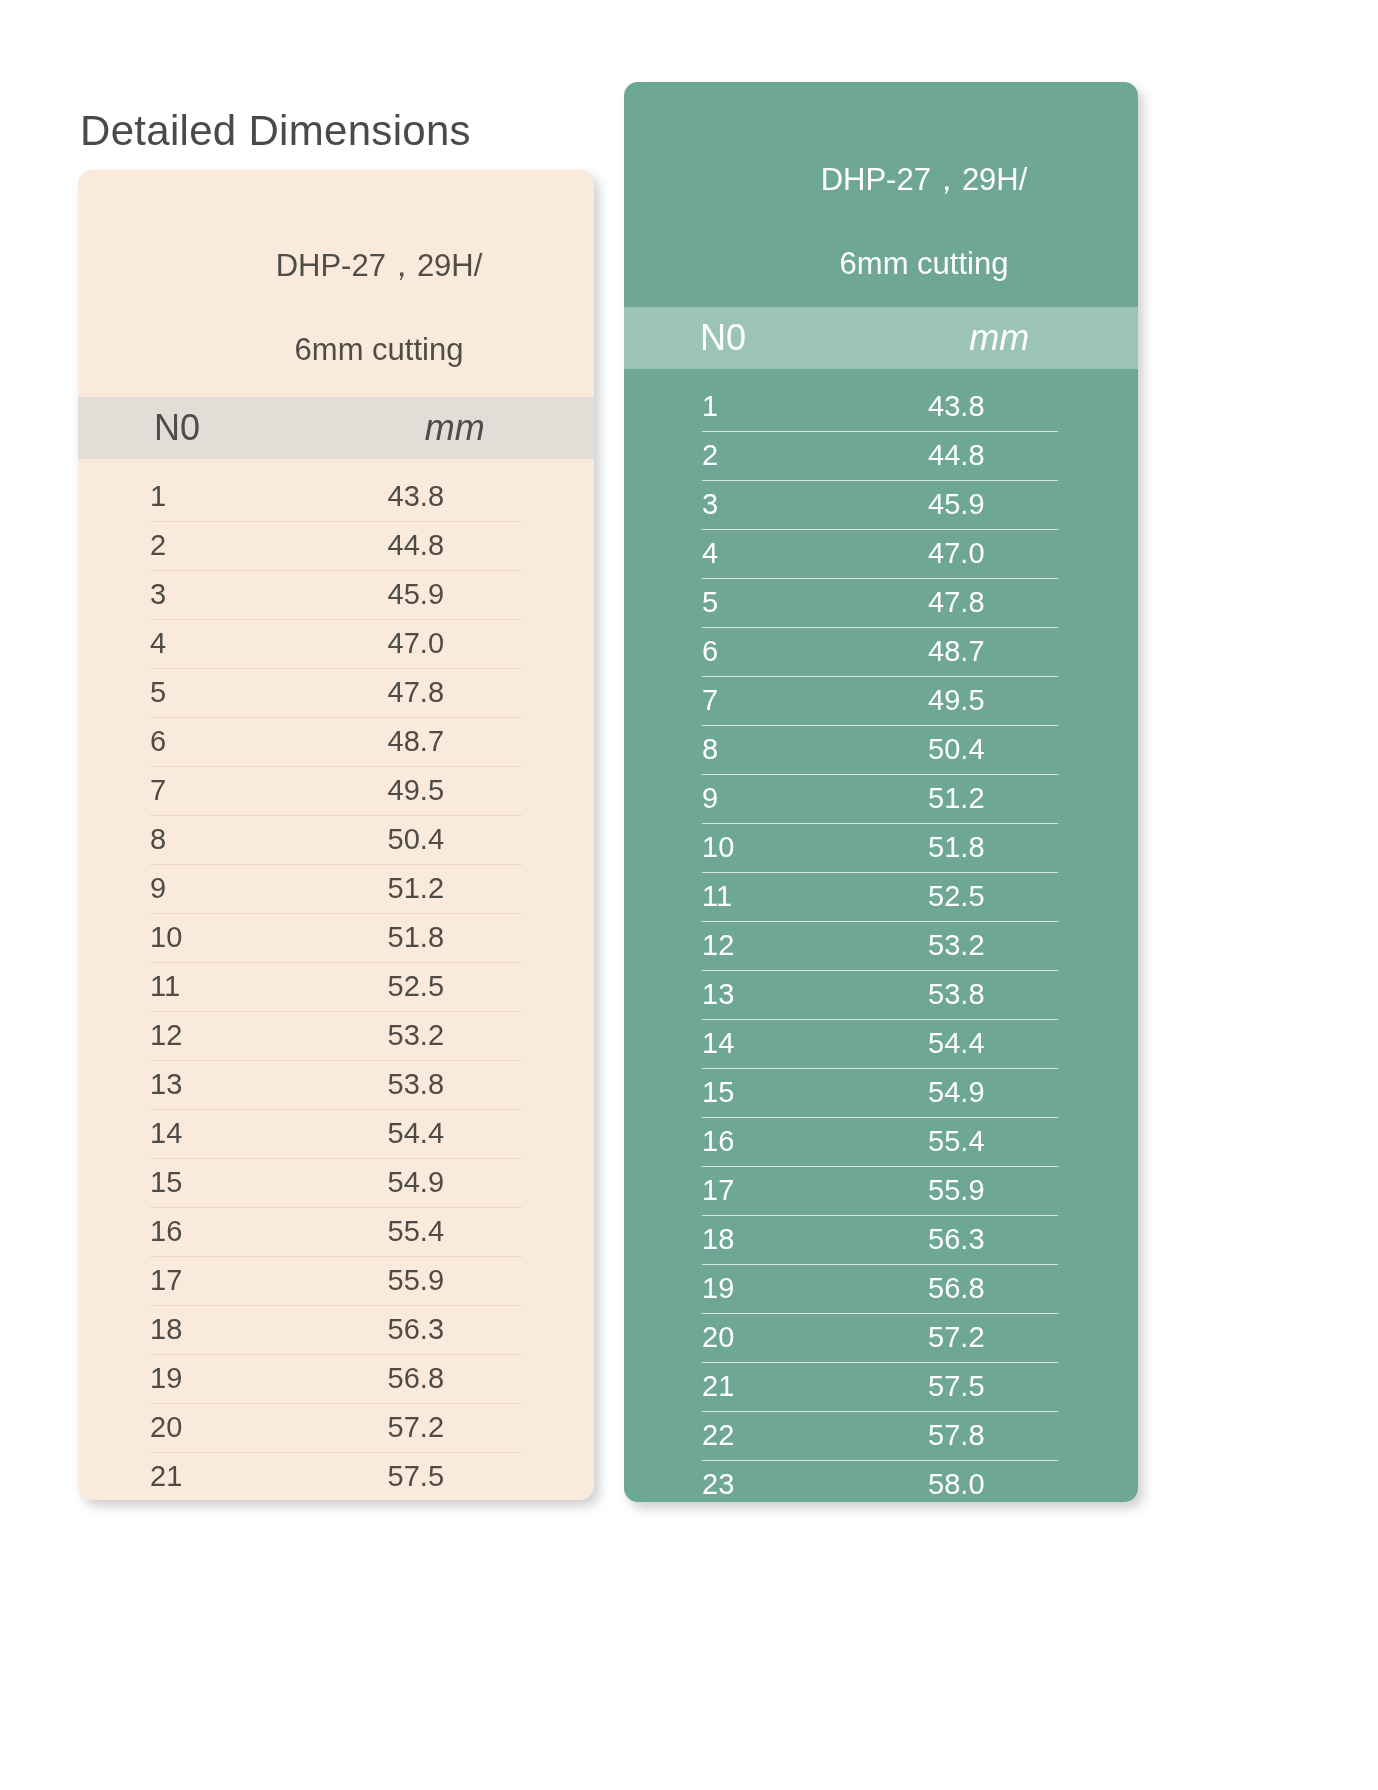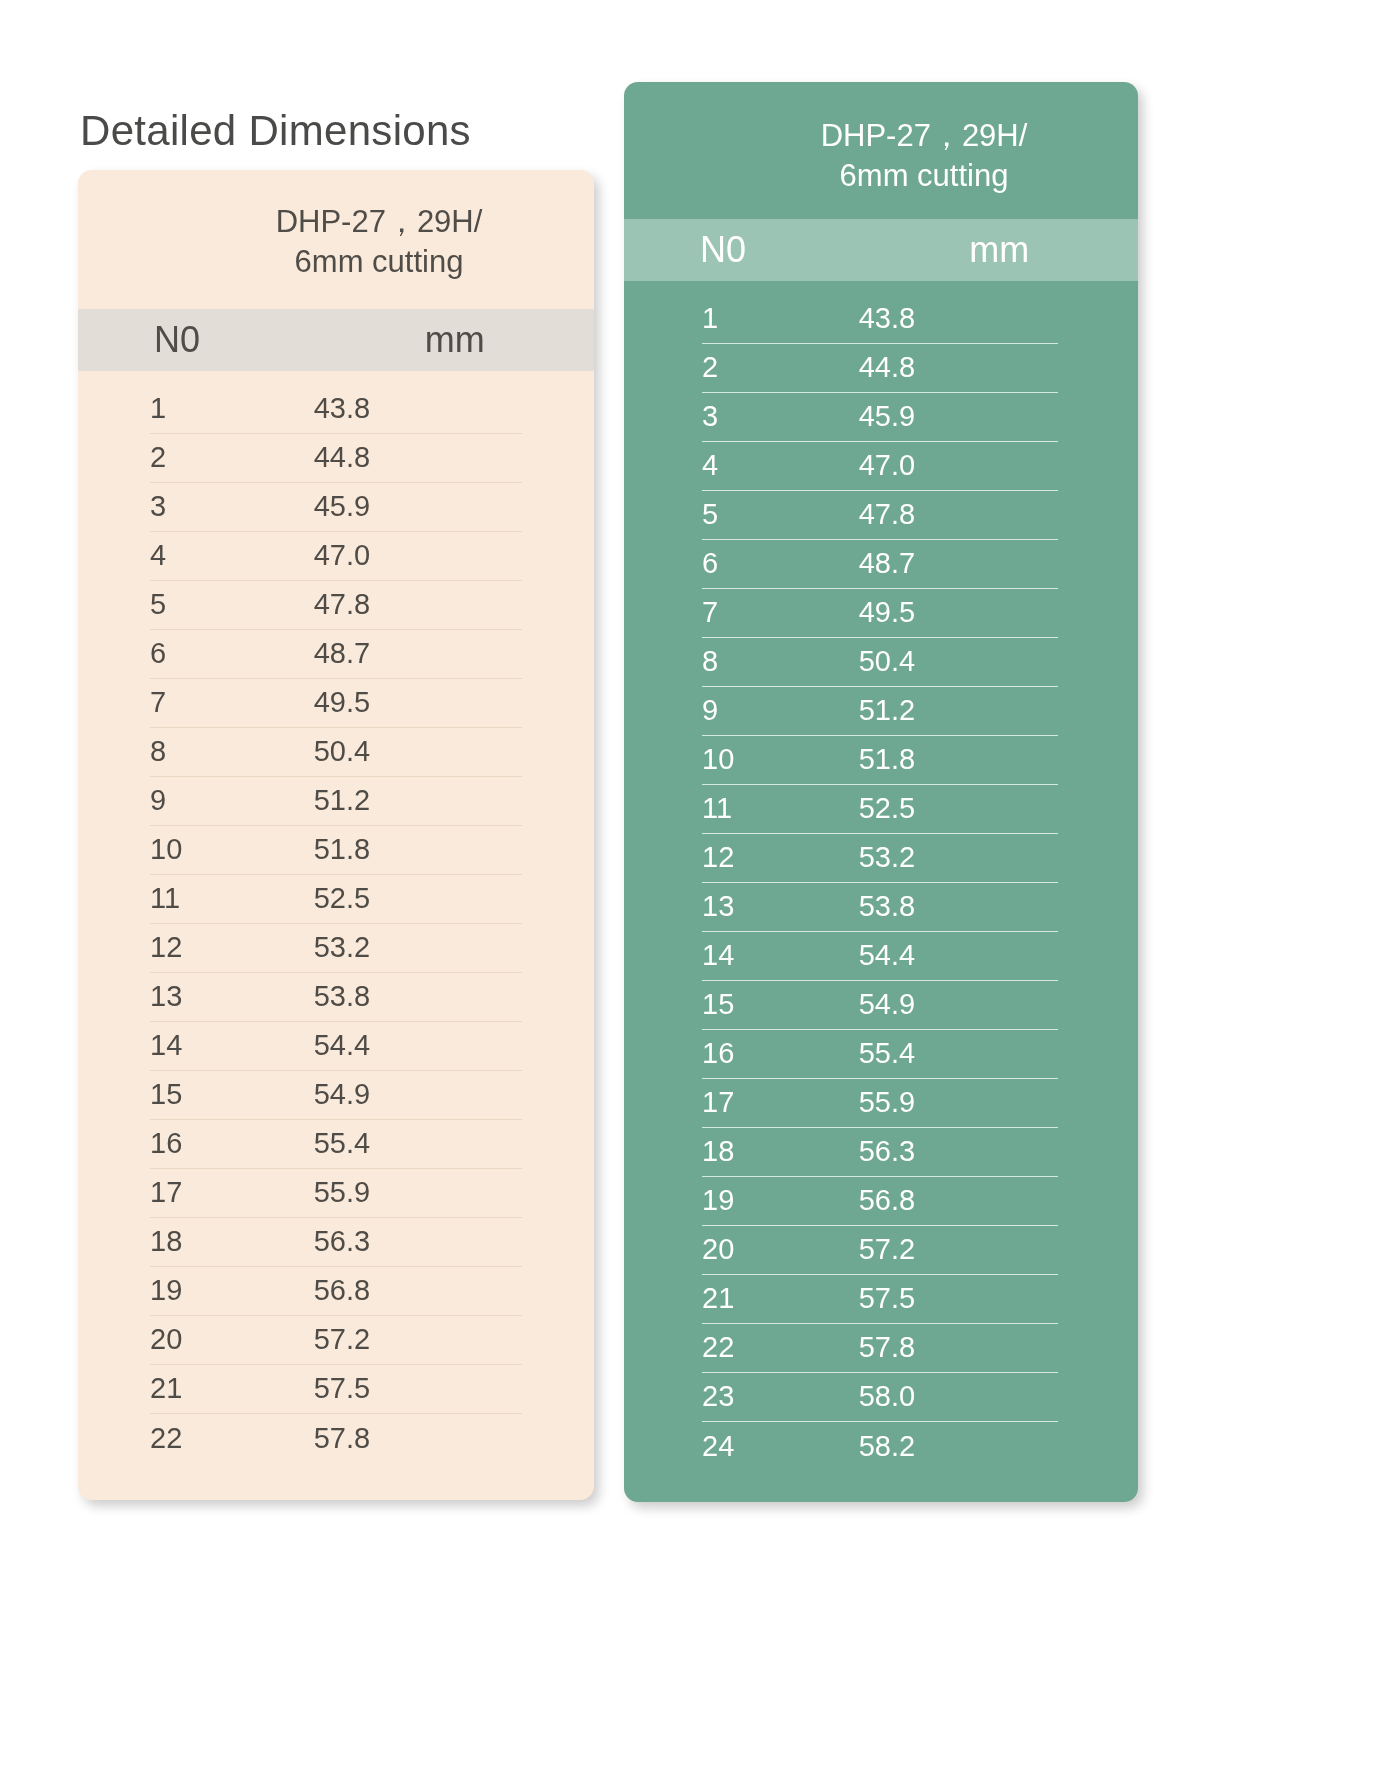--- a/index.html
+++ b/index.html
@@ -73,21 +73,21 @@
     padding-left: 104px;
     padding-right: 18px;
   }
   .card-green .card-title {
     color: #ffffff;
     padding-left: 104px;
     padding-right: 18px;
     padding-top: 34px;
     padding-bottom: 22px;
   }
-  .card-title .t-line { display: block; }
+  .card-title .t-line { display: block; margin-top: 44px; }
 
   
   .col-head {
     display: flex;
     align-items: center;
     box-sizing: border-box;
     height: 62px;
     font-size: 36px;
   }
   .card-cream .col-head {
@@ -100,20 +100,21 @@
   }
   .col-head .ch-no {
     width: 46%;
     padding-left: 76px;
     box-sizing: border-box;
   }
   .col-head .ch-mm {
     width: 54%;
     text-align: center;
     box-sizing: border-box;
+    font-style: italic;
   }
 
   
   .rows {
     padding: 14px 0 12px 0;
   }
   .row {
     display: flex;
     align-items: center;
     height: 49px;
@@ -134,21 +135,21 @@
   }
   .card-green .row:last-child { border-bottom: none; }
 
   .row .c-no {
     width: 44%;
     text-align: left;
     box-sizing: border-box;
   }
   .row .c-mm {
     width: 56%;
-    text-align: left;
+    text-align: center;
     box-sizing: border-box;
     padding-right: 4px;
   }
 </style>
 </head>
 <body>
 
 <div class="page">
 
   <div class="section-title">Detailed Dimensions</div>

